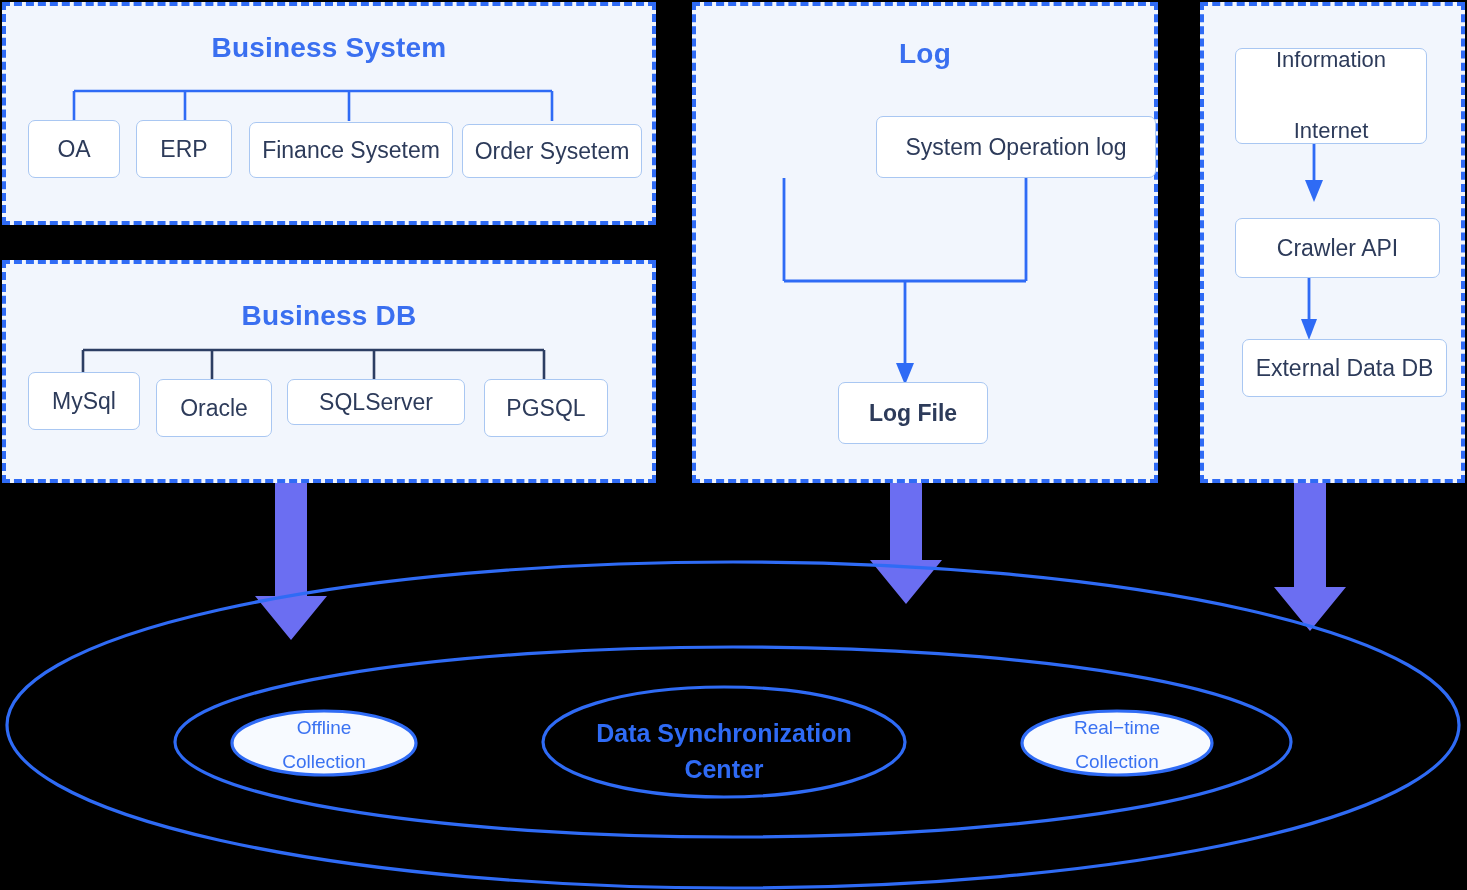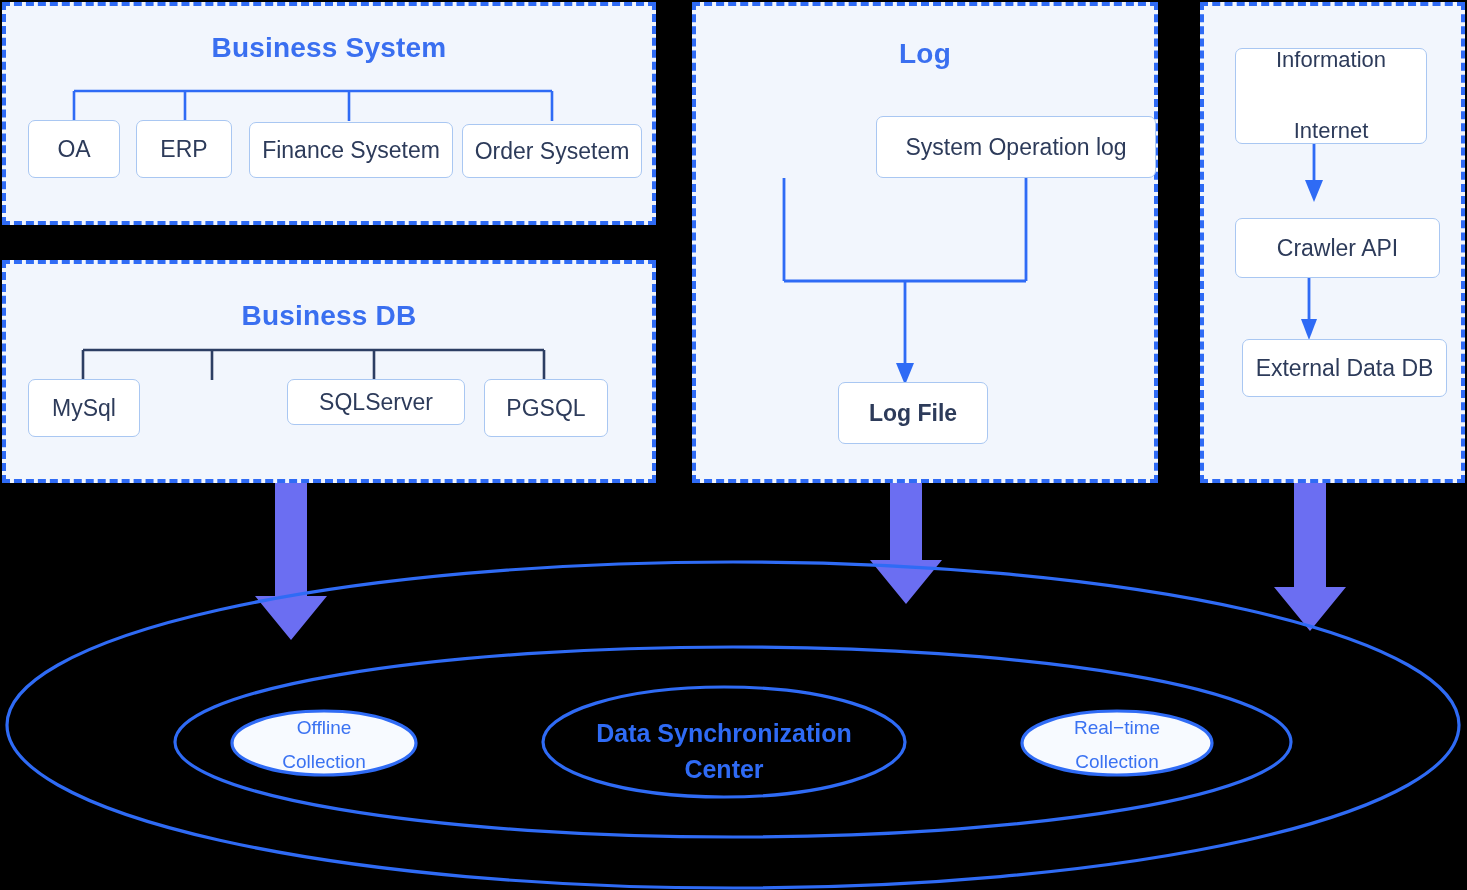--- a/index.html
+++ b/index.html
@@ -122,22 +122,25 @@
     <svg class="lines" width="654" height="223">
       <g fill="none" stroke="#2d3e63" stroke-width="2.6">
         <path d="M77 86 H538"></path>
         <path d="M77 86 V116"></path>
         <path d="M206 86 V116"></path>
         <path d="M368 86 V116"></path>
         <path d="M538 86 V116"></path>
       </g>
     </svg>
 
-    <div class="node" style="left:22px; top:115px; width:112px; height:58px;">
+    <div class="node" style="left:22px; top:108px; width:112px; height:58px;">
       <span>MySql</span>
+    </div>
+    <div class="node" style="left:150px; top:115px; width:116px; height:58px;">
+      <span>Oracle</span>
     </div>
     <div class="node" style="left:281px; top:115px; width:178px; height:46px;">
       <span>SQLServer</span>
     </div>
     <div class="node" style="left:478px; top:115px; width:124px; height:58px;">
       <span>PGSQL</span>
     </div>
   </div>
 
   <div class="panel" style="left:692px; top:2px; width:466px; height:481px;">

